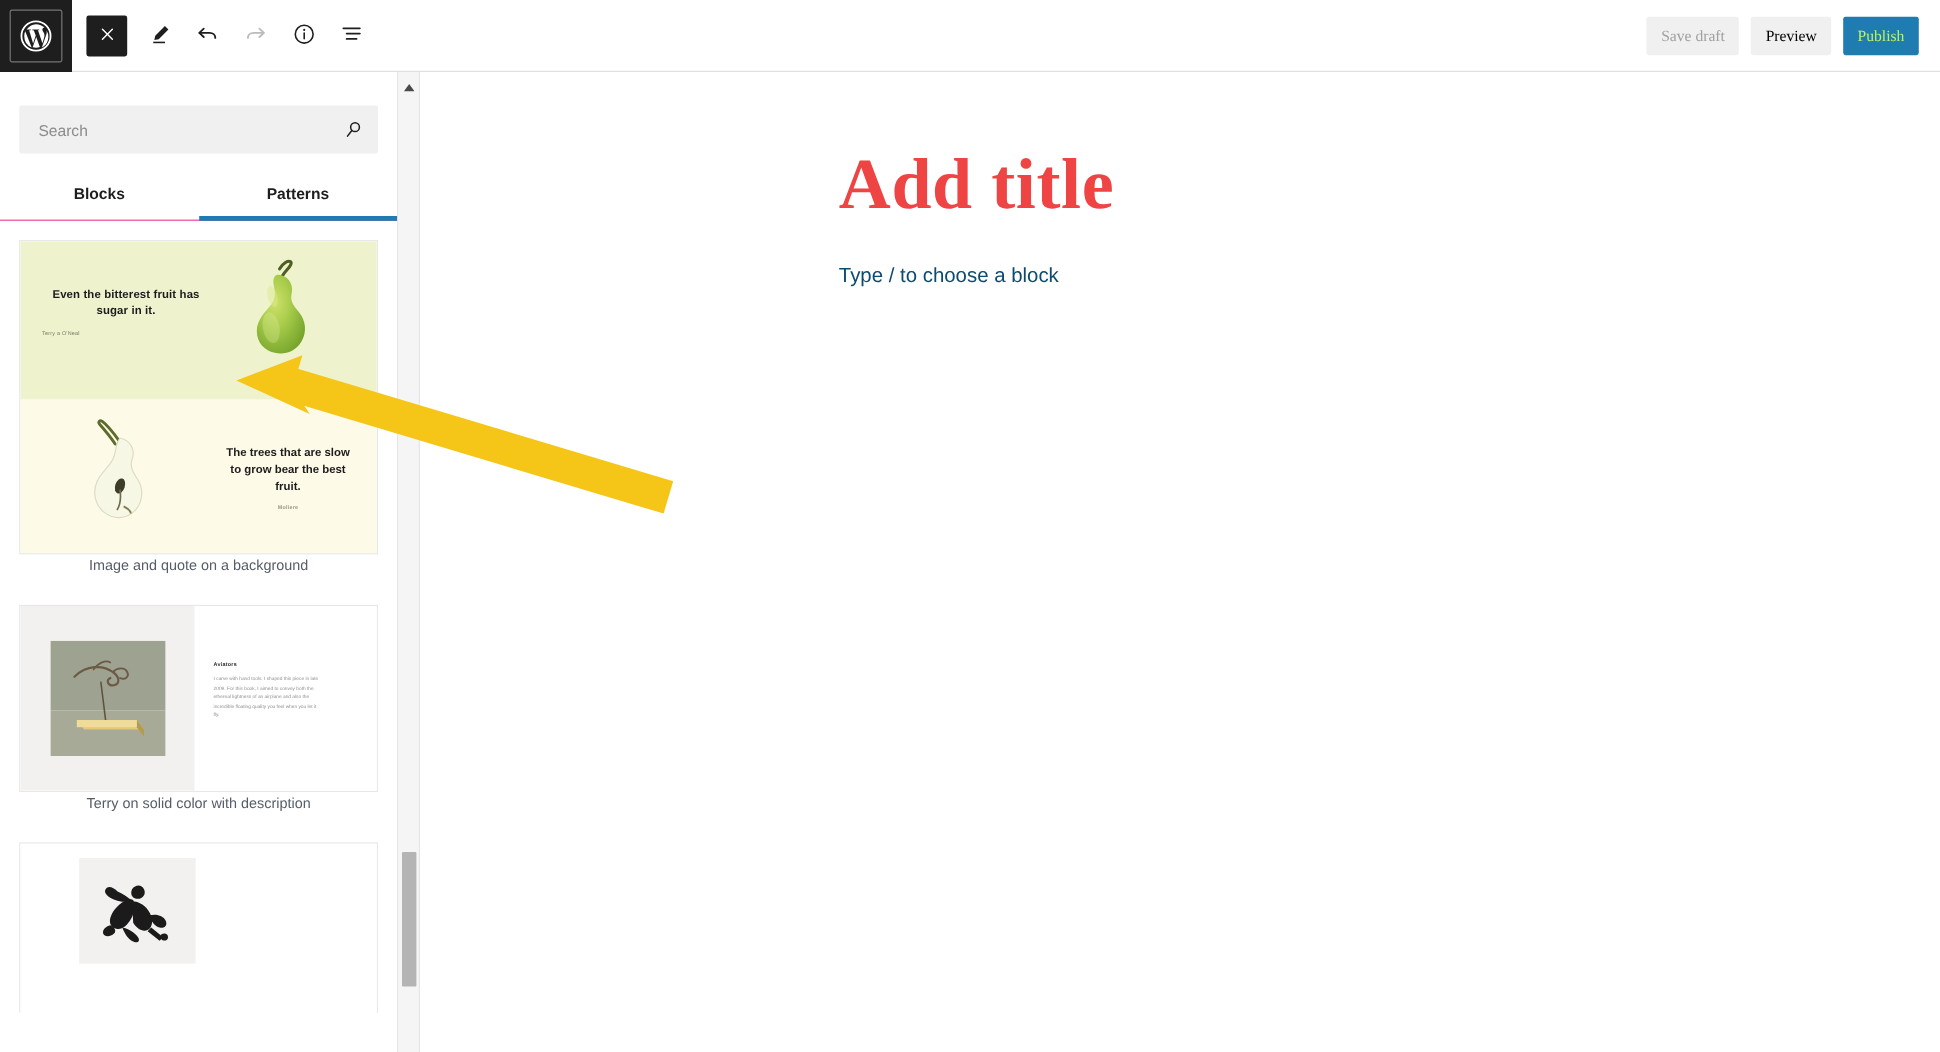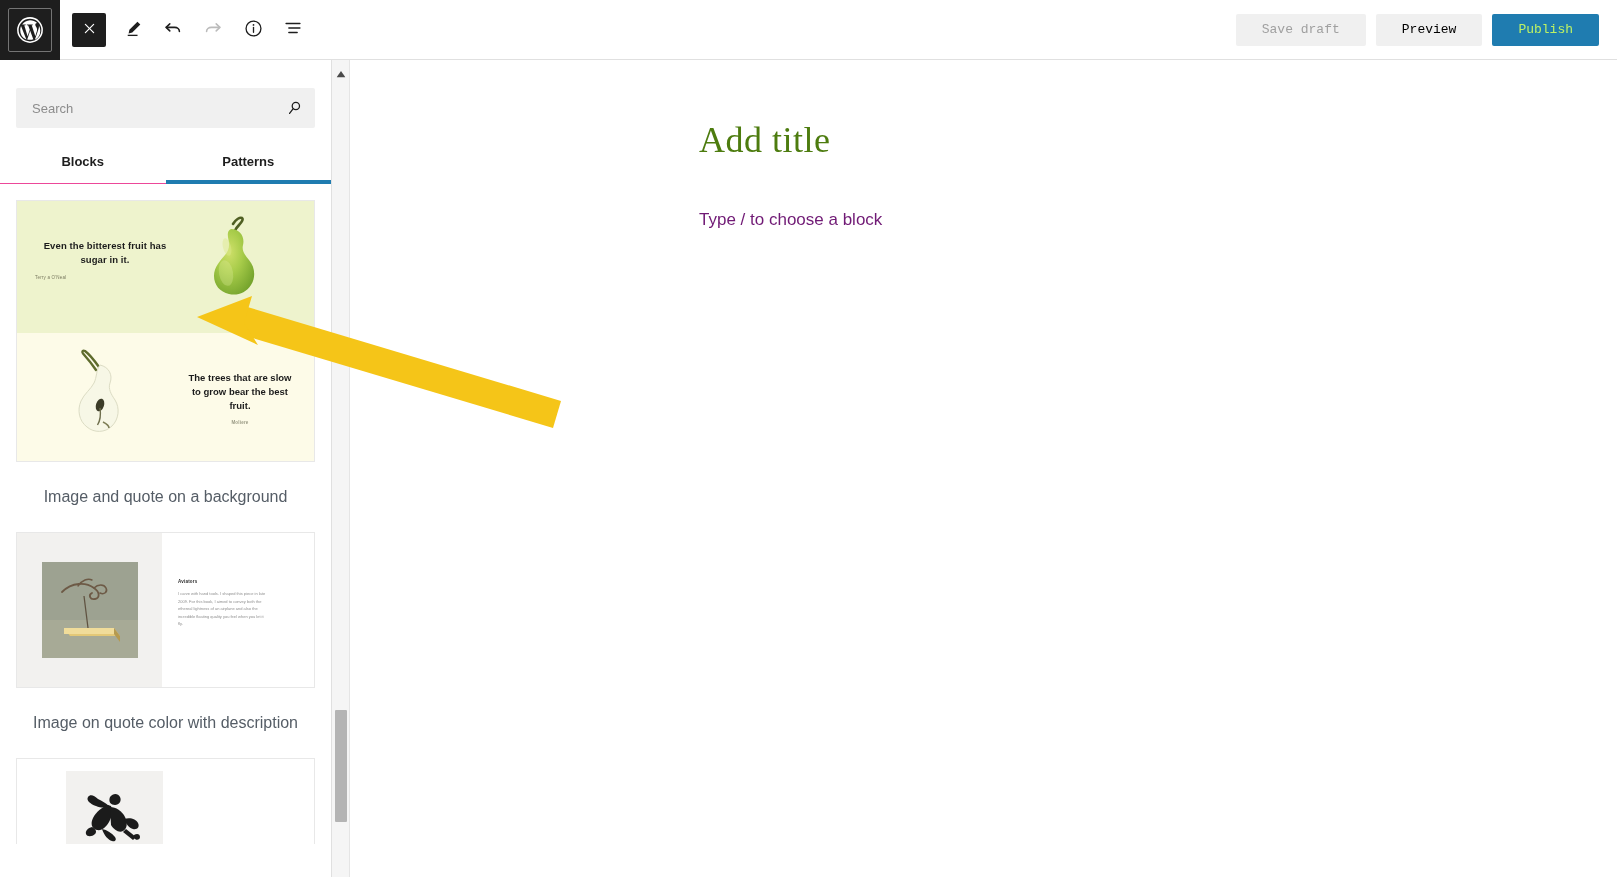--- a/index.html
+++ b/index.html
@@ -72,27 +72,27 @@
   .tb-btn.disabled { color: #bbbbbb; cursor: default; }
 
   .toolbar-right {
     margin-left: auto;
     display: flex;
     align-items: center;
     gap: 10px;
     padding-right: 18px;
   }
   .btn {
-    font-family: Liberation Mono, monospace;
+    font-family: Liberation Serif, serif;
     font-size: 13px;
     line-height: 1;
     border-radius: 2px;
     border: none;
     cursor: pointer;
-    padding: 0 26px;
+    padding: 0 12px;
     height: 32px;
     display: inline-flex;
     align-items: center;
     justify-content: center;
     white-space: nowrap;
   }
   .btn-save {
     background: #f0f0f0;
     color: #a0a0a0;
   }
@@ -181,23 +181,23 @@
   .pattern-item { margin-bottom: 26px; }
   .pattern-preview {
     width: 299px;
     border: 1px solid #e8e8e8;
     background: #ffffff;
     overflow: hidden;
     cursor: pointer;
   }
   .pattern-caption {
     text-align: center;
-    font-size: 16px;
+    font-size: 12px;
     color: #555d66;
-    margin-top: 26px;
+    margin-top: 2px;
     font-family: "Liberation Sans", sans-serif;
   }
 
   
   .p1-top {
     height: 132px;
     background: #eef3cd;
     position: relative;
     padding: 38px 0 0 18px;
   }
@@ -327,33 +327,33 @@
     top: 60px; left: 351px;
     right: 0; bottom: 0;
     background: #ffffff;
     overflow: hidden;
   }
   .post-title {
     position: absolute;
     left: 348px;
     top: 59px;
     font-family: "Liberation Serif", serif;
-    font-size: 36px;
-    font-weight: 400;
-    color: #4d7c0f;
+    font-size: 60px;
+    font-weight: 700;
+    color: #ef4444;
     letter-spacing: .5px;
     cursor: text;
   }
   .post-body {
     position: absolute;
     left: 348px;
-    top: 150px;
+    top: 160px;
     font-family: "Liberation Sans", sans-serif;
     font-size: 17px;
-    color: #701a75;
+    color: #0c4a6e;
     cursor: text;
   }
 
   
   .annotation {
     position: absolute;
     top: 0; left: 0;
     width: 1617px;
     height: 877px;
     pointer-events: none;
@@ -517,21 +517,21 @@
                 <path d="M72 66 L78 74 L78 80 L72 72 Z" fill="#b59a50"></path>
                 <rect x="22" y="66" width="50" height="6" fill="#f0dc9a"></rect>
               </svg>
             </div>
             <div class="p2-right">
               <div class="p2-head">Aviators</div>
               <div class="p2-body">I carve with hand tools. I shaped this piece in late 2009. For this book, I aimed to convey both the ethereal lightness of an airplane and also the incredible floating quality you feel when you let it fly.</div>
             </div>
           </div>
         </div>
-        <div class="pattern-caption">Image on quote color with description</div>
+        <div class="pattern-caption">Terry on solid color with description</div>
       </div>
 
       <div class="pattern-item">
         <div class="pattern-preview">
           <div class="p3">
             <div class="p3-img-box">
               <svg width="70" height="60" viewBox="0 0 70 60">
                 <g fill="#1b1b1b">
                   <path d="M30 12 C33 8 38 8 40 12 C42 16 39 20 35 20 C31 20 28 17 30 12 Z"></path>
                   <path d="M18 14 C14 10 10 9 8 12 C6 15 10 19 16 21 C21 23 26 23 29 21

